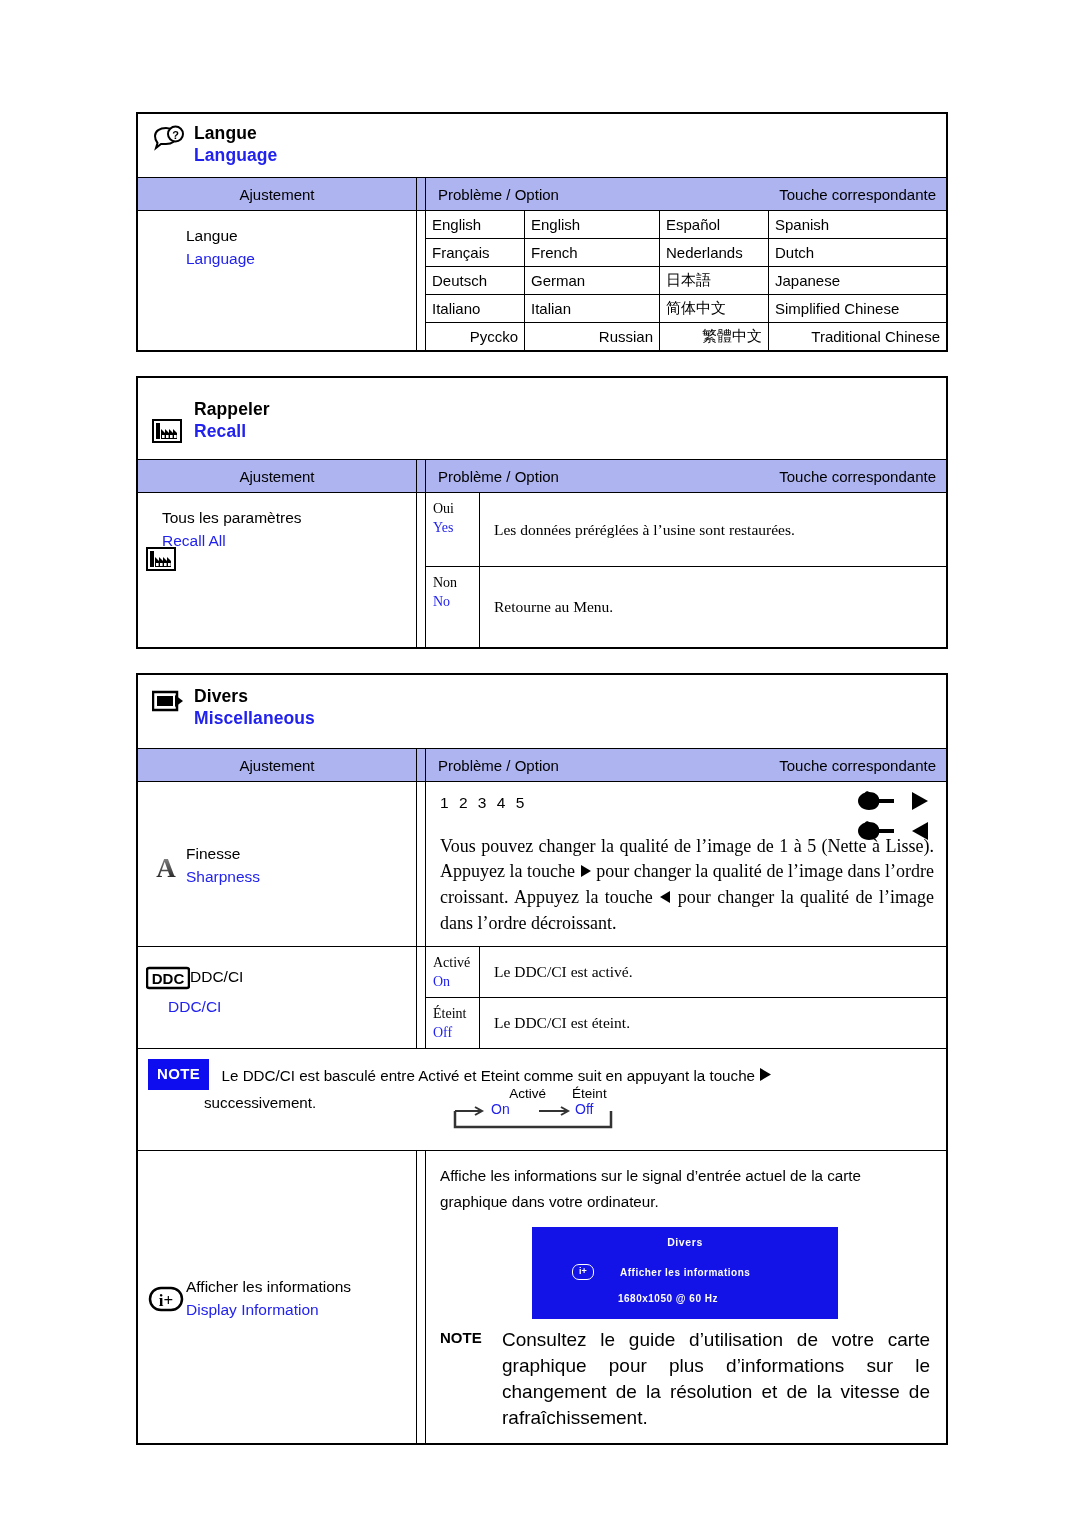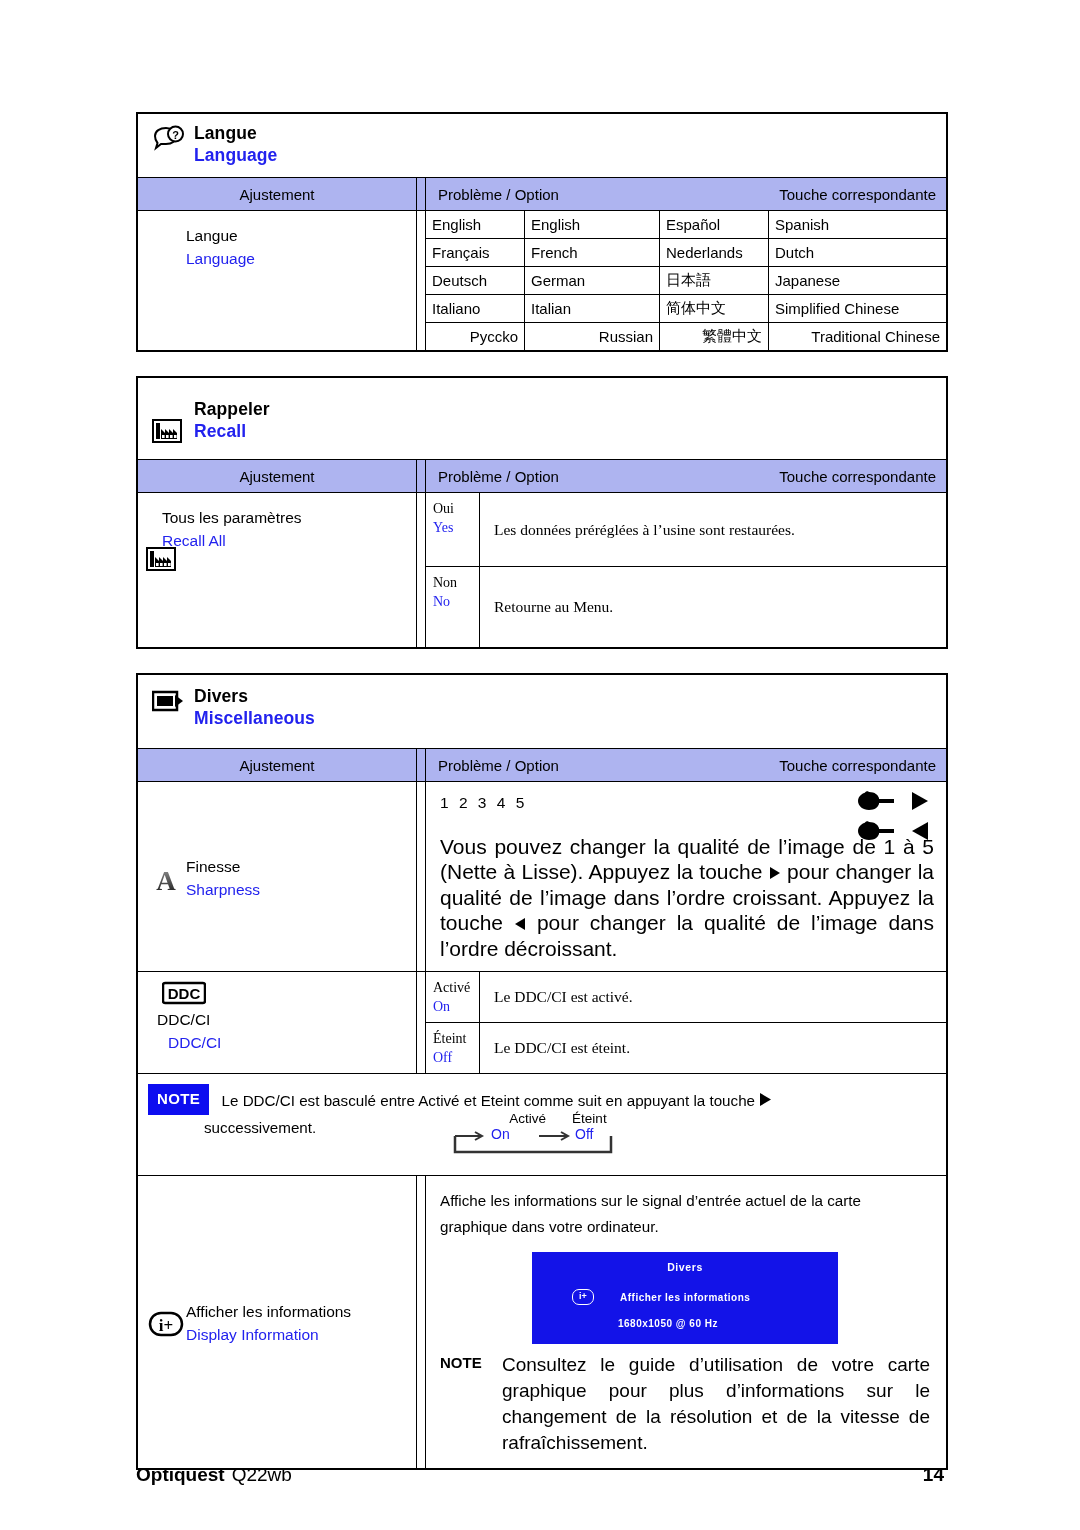--- a/index.html
+++ b/index.html
@@ -126,22 +126,23 @@
     padding:6px 10px 6px 14px;
     font-size:15.5px;
   }
 
   
   .sharp-right{padding:12px 10px 10px 14px;position:relative;}
   .scale{font-size:15.5px;letter-spacing:3px;}
   .hands{position:absolute;right:14px;top:6px;text-align:right;line-height:0;}
   .hands div{margin-bottom:4px;}
   .sharp-para{
-    font-size:21px;line-height:25px;margin-top:22px;text-align:justify;
+    font-size:18px;line-height:25px;margin-top:22px;text-align:justify;
     padding-right:2px;
+    font-family:Liberation Serif, serif;
   }
   .tri{display:inline-block;vertical-align:-1px;}
 
   
   .note-box{
     border-top:1.5px solid #000;
     padding:10px 12px 12px 10px;
     position:relative;
   }
   .note-badge{
@@ -429,21 +430,21 @@
                   <path d="M1 1 L11 7 L1 13 Z" fill="#000"></path>
                 </svg></span><span> pour changer la qualité de l’image dans l’ordre croissant. Appuyez la touche </span><span class="tri"><svg width="12" height="14" viewBox="0 0 12 14">
                   <path d="M11 1 L1 7 L11 13 Z" fill="#000"></path>
                 </svg></span><span> pour changer la qualité de l’image dans l’ordre décroissant.</span></div>
       </div>
     </div>
 
     <div class="rowwrap">
       <div class="leftcell" style="display:flex;align-items:center;padding-top:0;">
         <div>
-          <div style="display:flex;align-items:center;flex-direction:column;">
+          <div style="display:flex;">
             <span>
               <svg width="44" height="24" viewBox="0 0 44 24">
                 <rect x="1" y="2" width="42" height="20" rx="2" fill="none" stroke="#000" stroke-width="2.5"></rect>
                 <text x="22" y="18" font-family="Liberation Sans, sans-serif" font-size="15" font-weight="bold" text-anchor="middle" fill="#000">DDC</text>
               </svg>
             </span>
             <span class="lbl-fr">DDC/CI</span>
           </div>
           <div class="lbl-en" style="padding-left:22px;">DDC/CI</div>
         </div>
@@ -525,19 +526,13 @@
         <div class="di-note">
           <div class="di-note-badge">NOTE</div>
           <div class="di-note-text">Consultez le guide d’utilisation de votre carte graphique pour plus d’informations sur le changement de la résolution et de la vitesse de rafraîchissement.</div>
         </div>
       </div>
     </div>
   </div>
 
  </div>
 
- <div class="footer">
-   <div>
-     <span class="foot-brand">Optiquest</span><span class="foot-model">Q22wb</span>
-   </div>
-   <div class="foot-page">14</div>
- </div>
 </div>
 
 </body></html>

